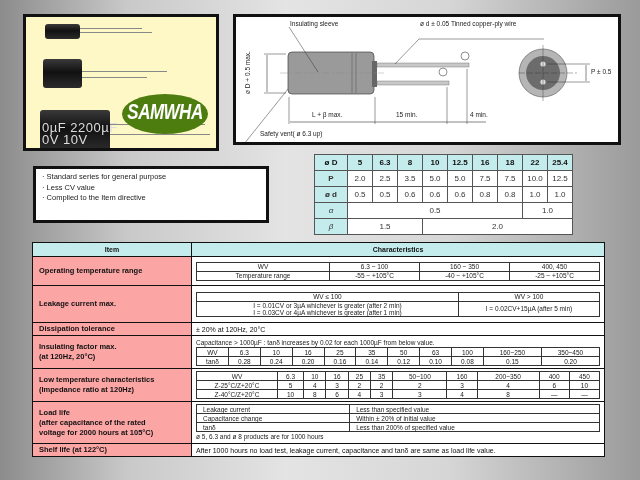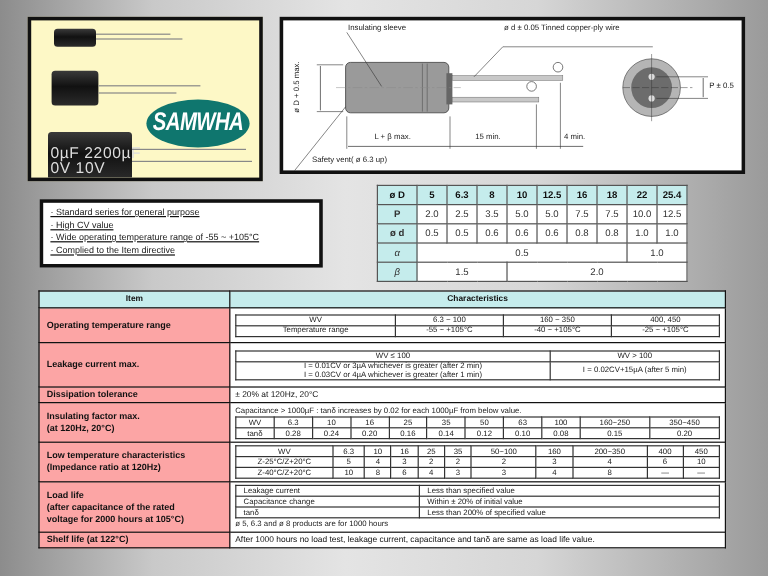--- a/index.html
+++ b/index.html
@@ -5,27 +5,27 @@
   html,body{margin:0;padding:0;}
   body{width:640px;height:480px;overflow:hidden;position:relative;
     background:linear-gradient(90deg,#8c8c8c 0%,#c9c9c9 20%,#e4e4e4 45%,#d6d6d6 70%,#9a9a9a 100%);
     font-family:"Liberation Sans",sans-serif;color:#111;}
   .abs{position:absolute;}
   
   #photo{left:23px;top:14px;width:196px;height:137px;background:#fdf8c6;border:3px solid #111;box-sizing:border-box;overflow:hidden;}
   .cap{position:absolute;background:linear-gradient(180deg,#3a3a3a,#111 45%,#2b2b2b);border-radius:3px;}
   .lead{position:absolute;height:1px;background:#888;}
   .captxt{position:absolute;color:#ddd;font-size:13px;letter-spacing:0.5px;white-space:nowrap;text-align:right;}
-  #logo{position:absolute;left:96px;top:66px;width:86px;height:40px;border-radius:50%;background:#0f766e;}
+  #logo{position:absolute;left:96px;top:77px;width:86px;height:40px;border-radius:50%;background:#4d7c0f;}
   #logo-text{position:absolute;left:0;top:9px;width:100%;text-align:center;color:#fff;font-weight:bold;font-size:17px;font-style:italic;letter-spacing:-0.5px;transform:scaleY(1.25);}
   
   #diagram{left:233px;top:14px;width:388px;height:131px;background:#fff;border:3px solid #111;box-sizing:border-box;}
   .dlabel{position:absolute;font-size:6.5px;color:#222;white-space:nowrap;}
   
-  #features{left:33px;top:166px;width:236px;height:57px;background:#fff;border:3px solid #111;box-sizing:border-box;padding:3px 0 0 6px;text-decoration:underline;}
+  #features{left:33px;top:166px;width:236px;height:57px;background:#fff;border:3px solid #111;box-sizing:border-box;padding:3px 0 0 6px;}
   #features div{font-size:7.5px;line-height:10.5px;color:#222;white-space:nowrap;}
   
   #dimtable{left:314px;top:154px;border-collapse:collapse;font-size:8px;font-weight:bold;}
   #dimtable td{border:1px solid #555;text-align:center;padding:0;height:15px;background:#fff;color:#333;font-weight:normal;}
   #dimtable tr.head td{background:#c5ecec;font-weight:bold;color:#111;}
   #dimtable td.rh{background:#c5ecec;font-weight:bold;width:32px;color:#333;text-align:center;}
   #dimtable td.rh.i{font-style:italic;font-weight:normal;}
   
   #spec{left:32px;top:242px;width:573px;border-collapse:collapse;font-size:7px;}
   #spec > tbody > tr > td{border:1px solid #111;vertical-align:middle;}
@@ -96,22 +96,21 @@
   <div class="dlabel" style="left:-10px;top:52px;transform:rotate(-90deg);">ø D + 0.5 max.</div>
   <div class="dlabel" style="left:76px;top:94px;">L + β max.</div>
   <div class="dlabel" style="left:160px;top:94px;">15 min.</div>
   <div class="dlabel" style="left:234px;top:94px;">4 min.</div>
   <div class="dlabel" style="left:24px;top:113px;">Safety vent( ø 6.3 up)</div>
   <div class="dlabel" style="left:355px;top:51px;">P ± 0.5</div>
 </div>
 
 <div id="features" class="abs">
   <div>· Standard series for general purpose</div>
-  <div>· High CV value</div>
-  <div>· Wide operating temperature range of -55 ~ +105°C</div>
+  <div>· Less CV value</div>
   <div>· Complied to the Item directive</div>
 </div>
 
 <table id="dimtable" class="abs">
   <tbody>
       <tr class="head">
     <td class="rh">ø D</td>
     <td style="width:24px">5</td>
     <td style="width:24px">6.3</td>
     <td style="width:24px">8</td>

